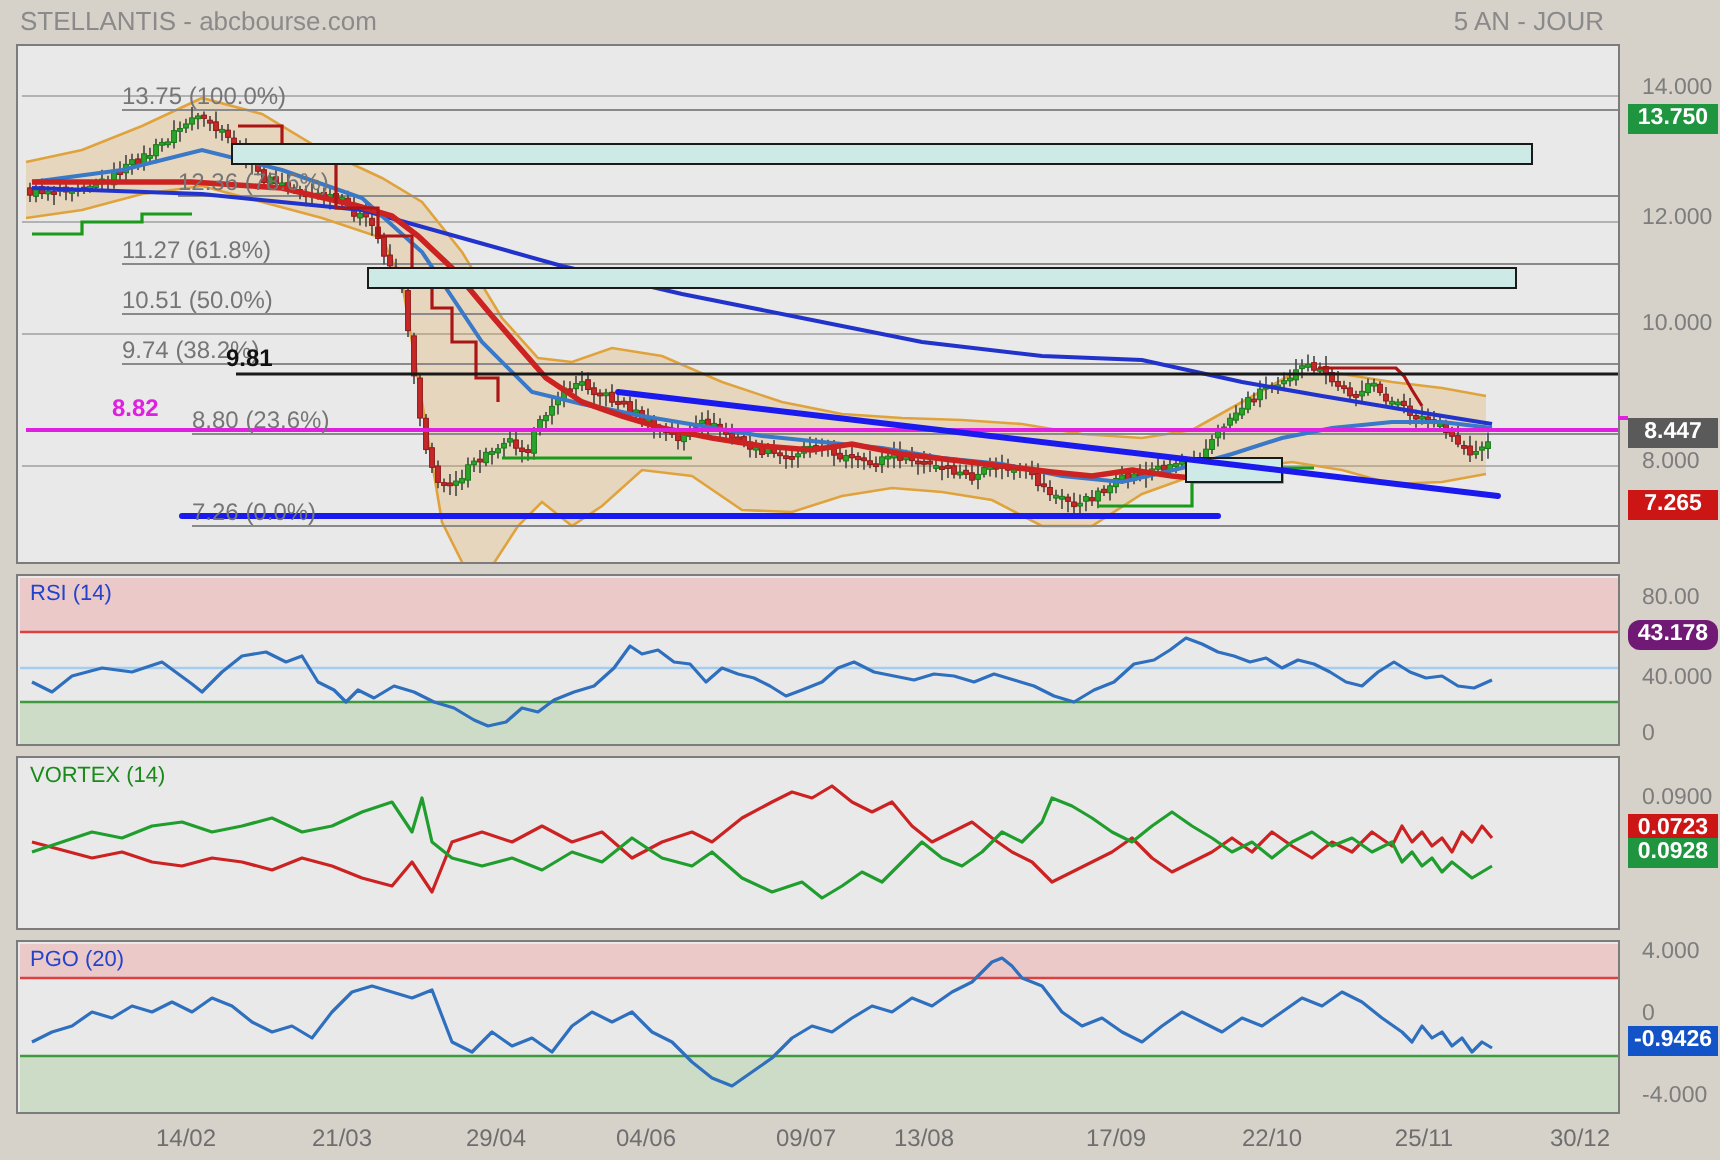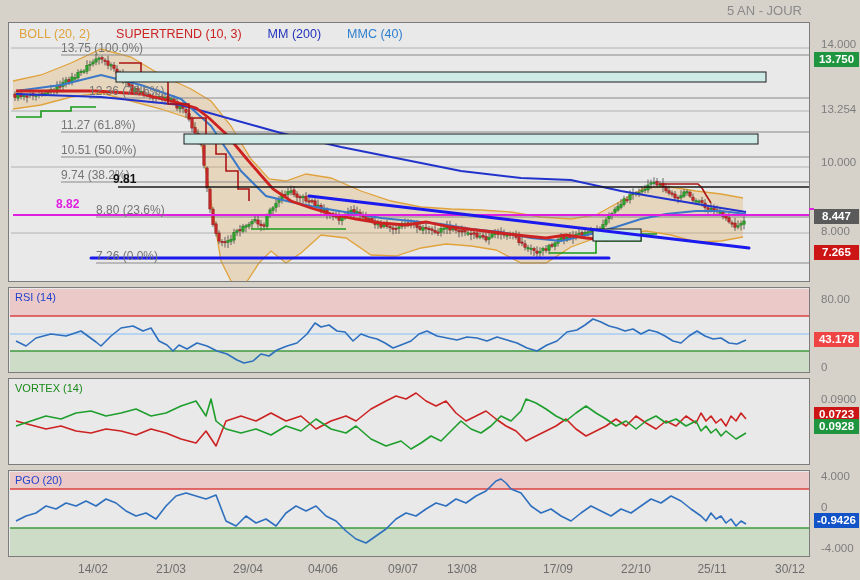--- a/index.html
+++ b/index.html
@@ -21,24 +21,24 @@
   .ax-tick{position:absolute;left:8px;font-size:11.5px;color:#7d7d7d;}
   .ax-badge{position:absolute;left:1px;width:45px;height:15px;line-height:15px;text-align:center;font-size:11.5px;font-weight:bold;color:#fff;}
   .ax-mark{position:absolute;left:-4px;width:5px;height:2px;}
   #x-axis{position:absolute;left:0;top:560px;width:860px;height:20px;}
   .x-lab{position:absolute;top:2px;font-size:12px;color:#6e6e6e;transform:translateX(-50%);}
 </style>
 </head>
 <body>
 
 <div id="screen">
+  <div id="chart-title" class="topbar-text">STELLANTIS - abcbourse.com</div>
   <div id="period-label" class="topbar-text">5 AN - JOUR</div>
 
   <div id="main-panel" class="panel">
-    <div id="legend"><span class="leg" style="color: rgb(224, 163, 60);">BOLL (20, 2)</span><span class="leg" style="color: rgb(204, 34, 34);">SUPERTREND (10, 3)</span><span class="leg" style="color: rgb(34, 51, 187);">MM (200)</span><span class="leg" style="color: rgb(46, 127, 208);">MMC (40)</span></div>
     <svg id="main-svg" width="800" height="258" viewBox="0 0 800 258">
         <line x1="2" y1="25" x2="804" y2="25" stroke="#b2b2b2" stroke-width="1"></line>
         <line x1="2" y1="88" x2="804" y2="88" stroke="#b2b2b2" stroke-width="1"></line>
         <line x1="2" y1="144" x2="804" y2="144" stroke="#b2b2b2" stroke-width="1"></line>
         <line x1="2" y1="210" x2="804" y2="210" stroke="#b2b2b2" stroke-width="1"></line>
         <polygon points="4.0,58.0 32.0,52.0 62.0,40.0 92.0,26.0 122.0,34.0 152.0,52.0 182.0,66.0 202.0,78.0 222.0,103.0 242.0,136.0 260.0,156.0 277.0,158.0 297.0,151.0 322.0,155.0 352.0,168.0 382.0,178.0 412.0,184.0 442.0,186.0 472.0,187.0 502.0,189.0 532.0,194.0 562.0,196.0 587.0,192.0 612.0,178.0 637.0,164.0 662.0,164.0 687.0,168.0 712.0,171.0 734.0,175.0 734.0,214.0 712.0,218.0 687.0,219.0 662.0,212.0 637.0,208.0 612.0,211.0 587.0,215.0 562.0,224.0 537.0,240.0 512.0,240.0 487.0,227.0 462.0,223.0 437.0,221.0 412.0,225.0 387.0,233.0 362.0,232.0 337.0,215.0 312.0,212.0 292.0,230.0 277.0,240.0 262.0,228.0 250.0,240.0 237.0,260.0 224.0,262.0 212.0,238.0 202.0,178.0 192.0,118.0 182.0,96.0 152.0,86.0 122.0,78.0 92.0,70.0 62.0,74.0 32.0,82.0 4.0,86.0" fill="rgba(228,166,80,0.28)"></polygon>
         <polyline points="4.0,58.0 32.0,52.0 62.0,40.0 92.0,26.0 122.0,34.0 152.0,52.0 182.0,66.0 202.0,78.0 222.0,103.0 242.0,136.0 260.0,156.0 277.0,158.0 297.0,151.0 322.0,155.0 352.0,168.0 382.0,178.0 412.0,184.0 442.0,186.0 472.0,187.0 502.0,189.0 532.0,194.0 562.0,196.0 587.0,192.0 612.0,178.0 637.0,164.0 662.0,164.0 687.0,168.0 712.0,171.0 734.0,175.0" fill="none" stroke="#e0a33c" stroke-width="1.3"></polyline>
         <polyline points="4.0,86.0 32.0,82.0 62.0,74.0 92.0,70.0 122.0,78.0 152.0,86.0 182.0,96.0 192.0,118.0 202.0,178.0 212.0,238.0 224.0,262.0 237.0,260.0 250.0,240.0 262.0,228.0 277.0,240.0 292.0,230.0 312.0,212.0 337.0,215.0 362.0,232.0 387.0,233.0 412.0,225.0 437.0,221.0 462.0,223.0 487.0,227.0 512.0,240.0 537.0,240.0 562.0,224.0 587.0,215.0 612.0,211.0 637.0,208.0 662.0,212.0 687.0,219.0 712.0,218.0 734.0,214.0" fill="none" stroke="#e0a33c" stroke-width="1.3"></polyline>
         <line x1="52" y1="32" x2="803" y2="32" stroke="#8a8a8a" stroke-width="1.1"></line>
         <line x1="80" y1="75" x2="803" y2="75" stroke="#8a8a8a" stroke-width="1.1"></line>
@@ -590,34 +590,34 @@
         <rect x="1" y="1" width="800" height="17" fill="#ecc9c9"></rect>
         <rect x="1" y="57" width="800" height="29" fill="#cddcc6"></rect>
         <line x1="1" y1="18" x2="801" y2="18" stroke="#dd4040" stroke-width="1.3"></line>
         <line x1="1" y1="57" x2="801" y2="57" stroke="#3f9a3f" stroke-width="1.3"></line>
         <polyline points="7.0,50.0 17.0,45.0 27.0,42.0 37.0,35.0 47.0,38.0 57.0,32.0 67.0,35.0 77.0,30.0 87.0,35.0 97.0,28.0 107.0,32.0 117.0,40.0 127.0,45.0 137.0,42.0 147.0,48.0 157.0,35.0 167.0,25.0 177.0,22.0 187.0,25.0 197.0,28.0 207.0,24.0 217.0,50.0 227.0,55.0 237.0,45.0 247.0,52.0 257.0,48.0 267.0,55.0 277.0,42.0 287.0,35.0 297.0,40.0 307.0,35.0 317.0,45.0 327.0,50.0 337.0,60.0 347.0,68.0 357.0,72.0 367.0,65.0 377.0,58.0 387.0,48.0 397.0,42.0 407.0,45.0 417.0,38.0 427.0,32.0 437.0,35.0 447.0,28.0 457.0,32.0 467.0,25.0 477.0,20.0 487.0,10.0 492.0,8.0 497.0,12.0 502.0,18.0 512.0,22.0 522.0,35.0 532.0,42.0 542.0,38.0 552.0,45.0 562.0,50.0 572.0,42.0 582.0,35.0 592.0,40.0 602.0,45.0 612.0,38.0 622.0,42.0 632.0,35.0 642.0,28.0 652.0,32.0 662.0,25.0 672.0,30.0 682.0,38.0 692.0,45.0 697.0,50.0 702.0,42.0 707.0,48.0 712.0,45.0 717.0,52.0 722.0,48.0 727.0,55.0 732.0,50.0 737.0,53.0" fill="none" stroke="#2e6fbe" stroke-width="1.6" stroke-linejoin="round"></polyline>
       </svg>
   </div>
 
   <div id="right-axis">
       <div class="ax-tick" style="top: 38px;">14.000</div>
-      <div class="ax-tick" style="top: 103px;">13.254</div>
+      <div class="ax-tick" style="top: 103px;">12.000</div>
       <div class="ax-tick" style="top: 156px;">10.000</div>
       <div class="ax-tick" style="top: 225px;">8.000</div>
       <div class="ax-tick" style="top: 293px;">80.00</div>
       <div class="ax-tick" style="top: 333px;">40.000</div>
       <div class="ax-tick" style="top: 361px;">0</div>
       <div class="ax-tick" style="top: 393px;">0.0900</div>
       <div class="ax-tick" style="top: 470px;">4.000</div>
       <div class="ax-tick" style="top: 501px;">0</div>
       <div class="ax-tick" style="top: 542px;">-4.000</div>
       <div class="ax-badge" style="top: 52px; background: rgb(32, 149, 64);">13.750</div>
       <div class="ax-badge" style="top: 209px; background: rgb(90, 90, 90);">8.447</div>
       <div class="ax-badge" style="top: 245px; background: rgb(204, 21, 21);">7.265</div>
-      <div class="ax-badge" style="top: 332px; background: #ef4444;">43.178</div>
+      <div class="ax-badge" style="top: 310px; background: #701a75; border-radius: 6px;">43.178</div>
       <div class="ax-badge" style="top: 407px; background: rgb(204, 21, 21);">0.0723</div>
       <div class="ax-badge" style="top: 419px; background: rgb(32, 149, 64);">0.0928</div>
       <div class="ax-badge" style="top: 513px; background: rgb(18, 83, 200);">-0.9426</div>
       <div class="ax-mark" style="top: 208px; background: rgb(224, 32, 224);"></div>
     </div>
   <div id="x-axis">
       <div class="x-lab" style="left: 93px;">14/02</div>
       <div class="x-lab" style="left: 171px;">21/03</div>
       <div class="x-lab" style="left: 248px;">29/04</div>
       <div class="x-lab" style="left: 323px;">04/06</div>

